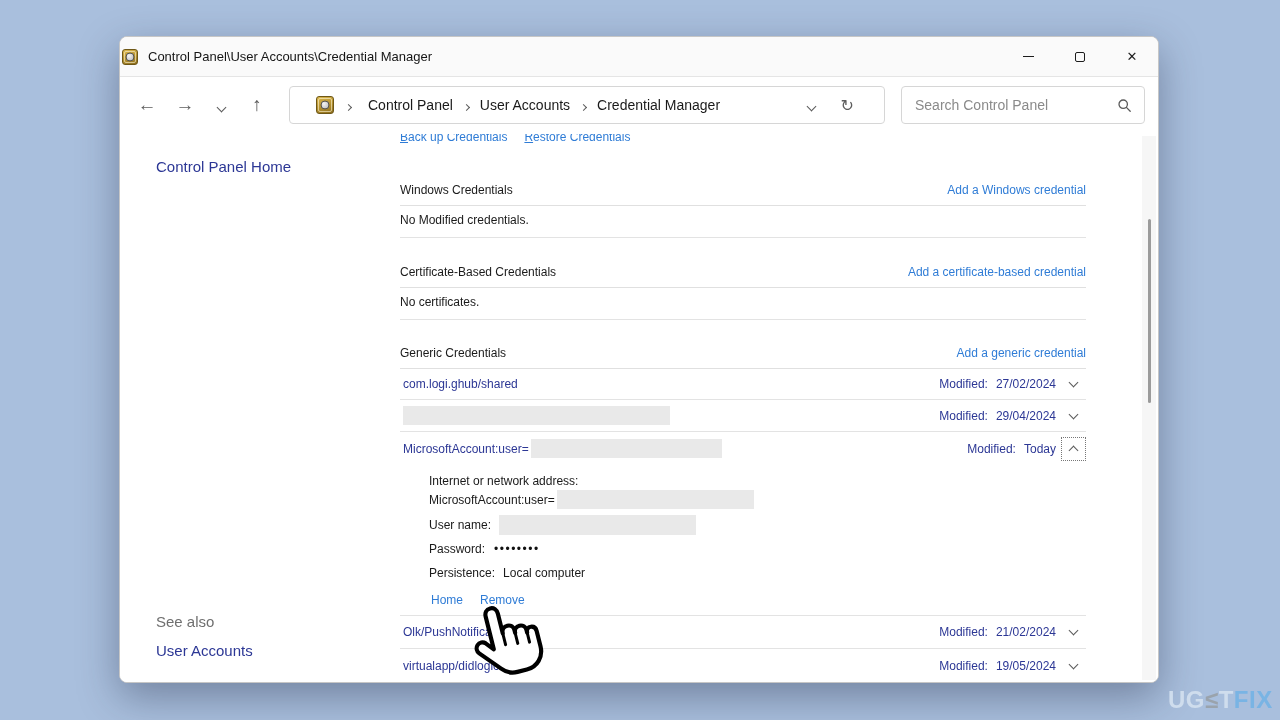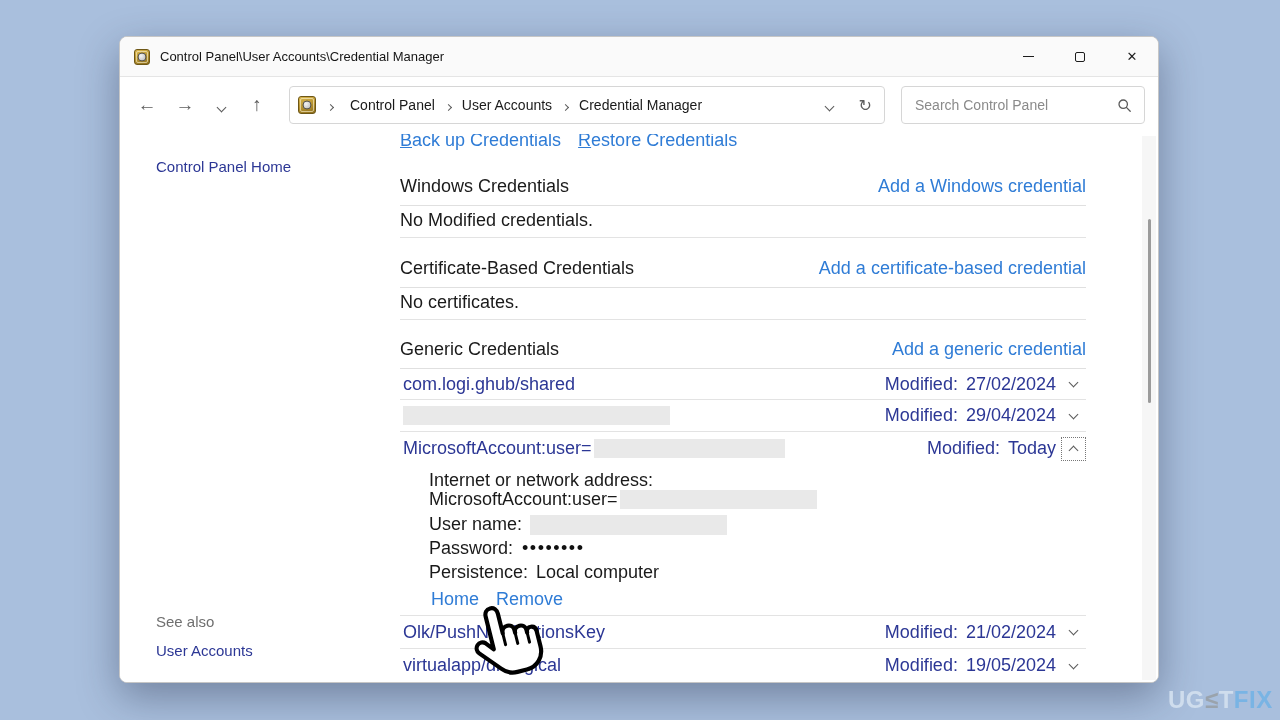--- a/index.html
+++ b/index.html
@@ -5,21 +5,21 @@
   * { margin:0; padding:0; box-sizing:border-box; }
   html,body { width:1280px; height:720px; overflow:hidden;
     font-family:"Liberation Sans","DejaVu Sans",sans-serif; }
   .desktop { position:relative; width:1280px; height:720px; background:#a9bfdd; }
 
   
   .window { position:absolute; left:119px; top:36px; width:1040px; height:647px;
     background:#fff; border:1px solid #c6c6c6; border-radius:8px; overflow:hidden;
     box-shadow:0 14px 40px rgba(25,35,60,.38); }
 
-  .titlebar { height:40px; display:flex; align-items:center; padding-left:14px;
+  .titlebar { height:40px; display:flex; align-items:center; padding-left:2px;
     background:#fafafa; border-bottom:1px solid #e5e5e5; }
   .title-text { margin-left:10px; font-size:13px; color:#151515; }
   .controls { margin-left:auto; display:flex; height:100%; }
   .ctrl { width:52px; height:100%; display:flex; align-items:center; justify-content:center; }
   .glyph-min { width:11px; height:1.5px; background:#1c1c1c; }
   .glyph-max { width:10px; height:10px; border:1.2px solid #1c1c1c; border-radius:2px; }
   .glyph-close { font-size:13px; color:#1c1c1c; line-height:1; }
 
   
   .vault { position:relative; width:16px; height:16px; flex:0 0 auto;
@@ -33,21 +33,21 @@
   .vault.lg { width:18px; height:18px; }
 
   
   .toolbar { position:relative; height:56px; background:#fff; }
   .navbtns { position:absolute; left:8px; top:0; height:56px; display:flex; align-items:center; }
   .navbtn { width:38px; text-align:center; font-size:19px; color:#5d5d5d; }
   .navbtn.small { width:34px; }
 
   .addressbar { position:absolute; left:169px; top:9px; width:596px; height:38px;
     border:1px solid #d6d6d6; border-radius:4px; background:#fff;
-    display:flex; align-items:center; padding:0 8px; }
+    display:flex; align-items:center; padding:0 26px; }
   .crumb { font-size:14px; color:#1a1a1a; padding:0 11px; white-space:nowrap; }
   .ab-right { margin-left:auto; display:flex; align-items:center; gap:26px; padding-right:4px; }
   .refresh { font-size:16px; color:#5d5d5d; }
 
   .searchbox { position:absolute; left:781px; top:9px; width:244px; height:38px;
     border:1px solid #d6d6d6; border-radius:4px; background:#fff;
     display:flex; align-items:center; padding:0 13px; }
   .searchbox input { flex:1; border:none; outline:none; font-size:14px; color:#1d4ed8;
     font-family:inherit; background:transparent; }
   .searchbox input::placeholder { color:#8a8a8a; }
@@ -60,21 +60,21 @@
   .cv-right { width:5px; height:5px; border-width:1.4px; transform:rotate(-45deg); }
 
   
   .content { position:absolute; left:0; top:97px; width:1038px; height:548px; background:#fff; }
 
   .sidebar-home { position:absolute; left:36px; top:24px; font-size:15px; color:#2c3795; }
   .see-also { position:absolute; left:36px; top:479px; font-size:15px; color:#6f6f6f; }
   .sidebar-ua { position:absolute; left:36px; top:508px; font-size:15px; color:#2c3795; }
 
   .main { position:absolute; left:280px; top:0; width:686px; height:548px; overflow:hidden;
-    font-size:18px; color:#1a1a1a; }
+    font-size:12px; color:#1a1a1a; }
   .main a { text-decoration:none; cursor:pointer; }
   .blue { color:#2f7cd6; }
   .navy { color:#2c3795; }
   .u { text-decoration:underline; }
 
   .toplinks { position:absolute; top:0; left:0; height:17px; overflow:hidden; white-space:nowrap; }
   .toplinks .inner { display:block; margin-top:-4px; }
   .toplinks a { margin-right:17px; }
 
   .sect { position:absolute; left:0; width:100%; display:flex; justify-content:space-between;

